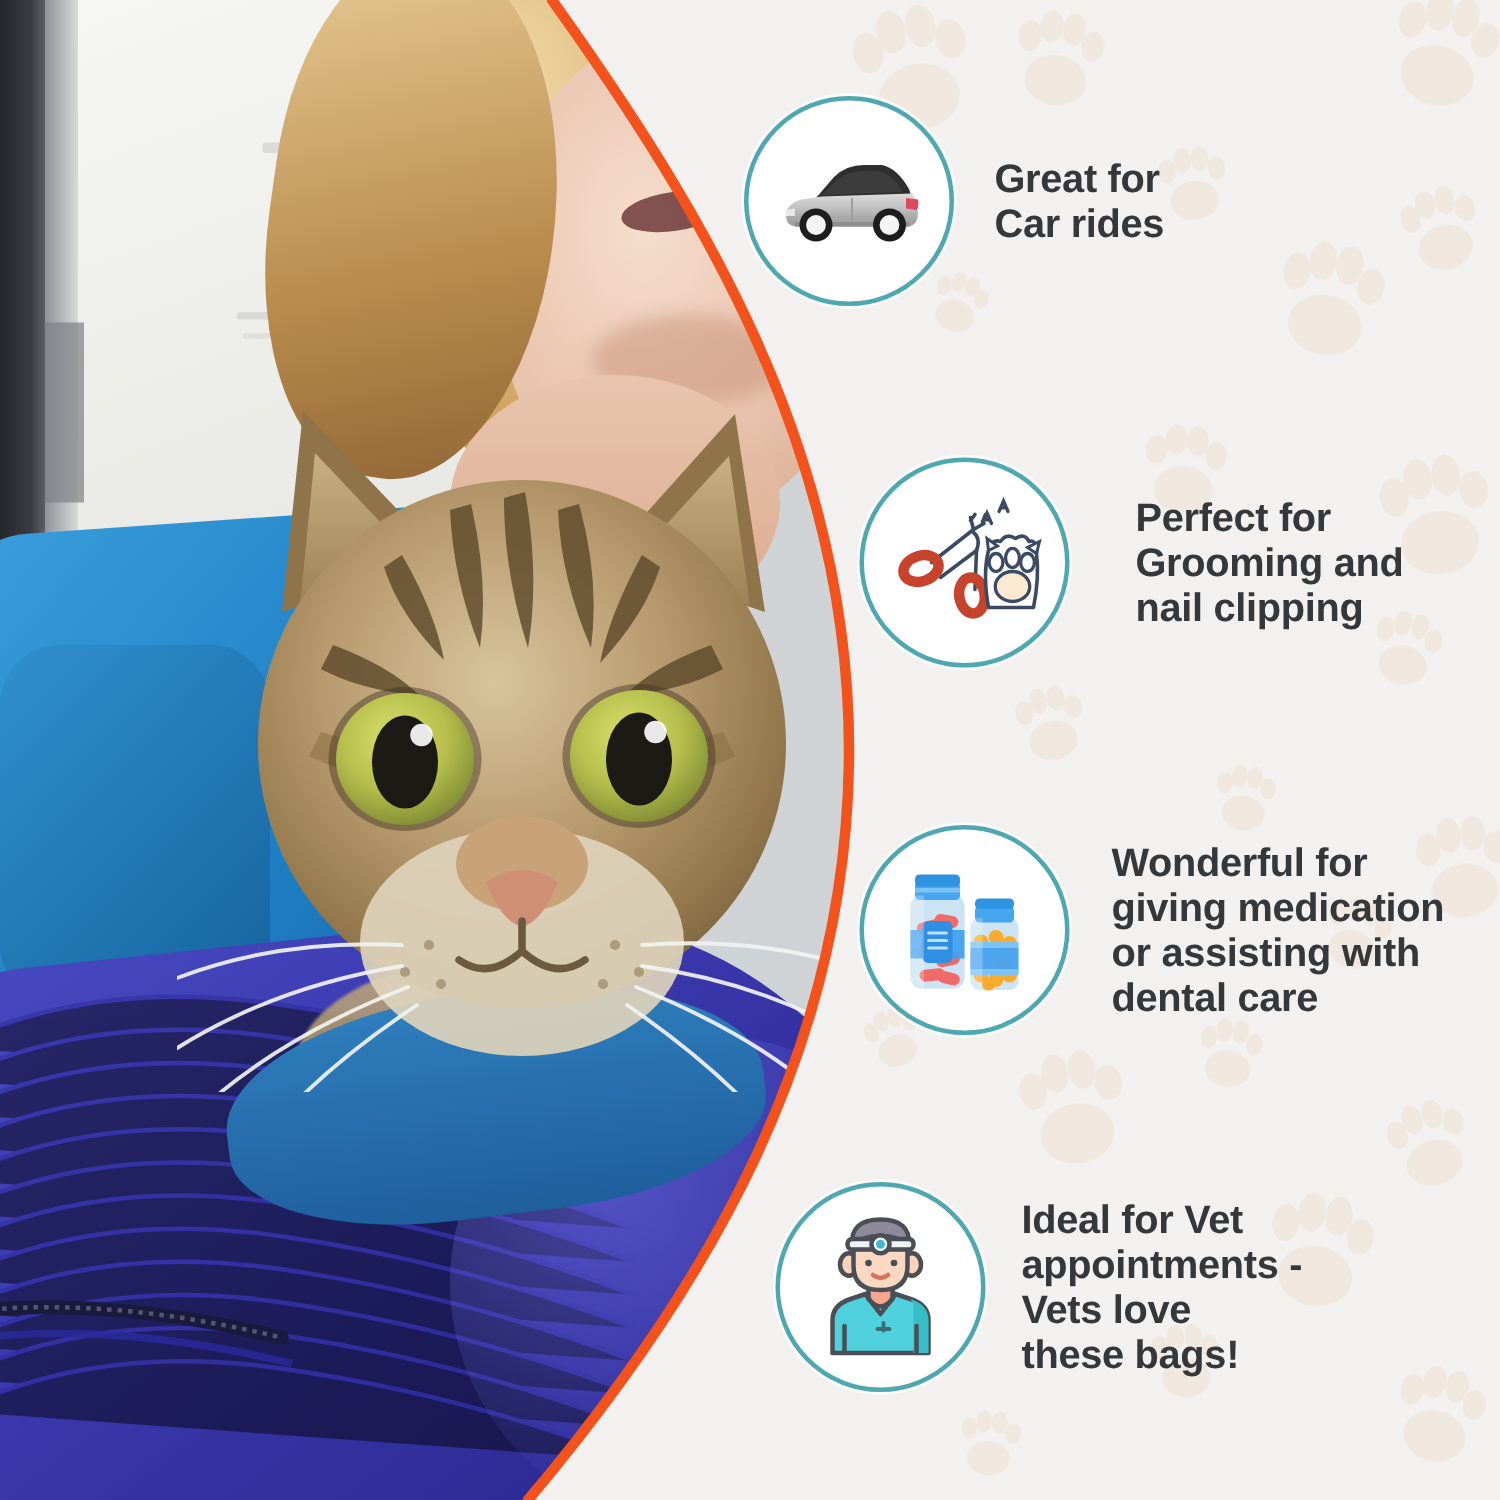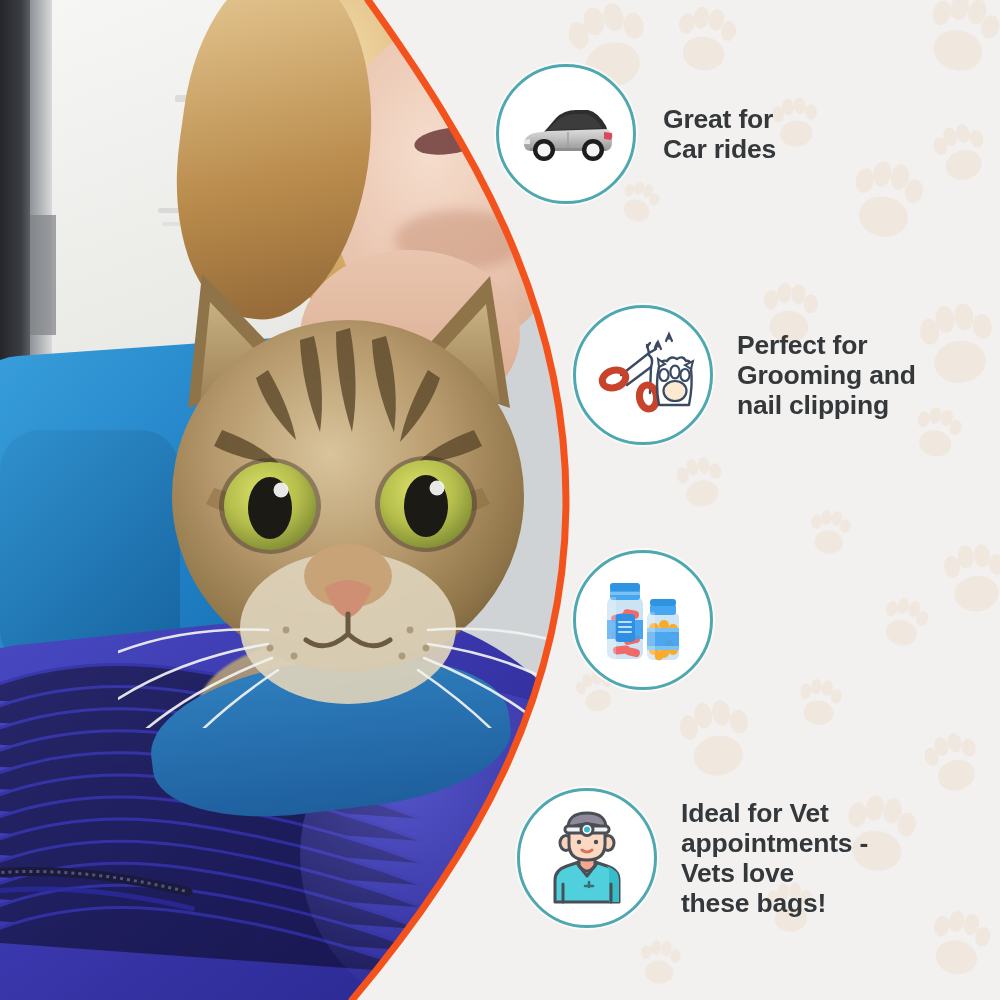--- a/index.html
+++ b/index.html
@@ -35,21 +35,21 @@
   .circ{position:relative;width:140px;height:140px;border-radius:50%;
         background:#ffffff;border:3px solid #4fa8b0;box-sizing:border-box;
         display:flex;align-items:center;justify-content:center;flex:0 0 auto;
         box-shadow:0 0 0 2px rgba(255,255,255,.65);}
   .ftext{font-weight:bold;color:#34383a;font-size:26.5px;line-height:30px;
          letter-spacing:-.2px;white-space:pre-line;}
 
   .f1{left:496px;top:64px;}
   .f1 .ftext{margin-left:27px;}
   .f2{left:573px;top:305px;}
-  .f2 .ftext{margin-left:24px;}
+  .f2 .ftext{margin-left:44px;}
   .f3{left:573px;top:550px;}
   .f3 .ftext{margin-left:28px;}
   .f4{left:517px;top:788px;}
   .f4 .ftext{margin-left:24px;}
 </style>
 </head>
 <body>
 
 <div id="stage">
 
@@ -364,20 +364,24 @@
             <circle cx="82" cy="82" r="5"></circle>
           <circle cx="68" cy="88" r="4.4"></circle>
             <circle cx="78" cy="76" r="4"></circle>
         </g>
         <rect x="56" y="64" width="32" height="14" fill="#3f9ff0" opacity=".9"></rect>
         <rect x="56" y="60" width="32" height="4" fill="#7cc3f5"></rect>
         <rect x="56" y="78" width="32" height="4" fill="#7cc3f5"></rect>
         <rect x="56" y="44" width="8" height="48" fill="#ffffff" opacity=".25"></rect>
       </svg>
     </div>
+    <div class="ftext">Wonderful for
+giving medication
+or assisting with
+dental care</div>
   </div>
 
   <div class="feature f4">
     <div class="circ">
       <svg width="104" height="104" viewBox="0 0 104 104">
 
         <path d="M20 96 L20 74 Q 20 64 32 60 L44 56 L60 56 L72 60 Q 84 64 84 74 L84 96 Z" fill="#4fd0dc" stroke="#4a4f55" stroke-width="3" stroke-linejoin="round"></path>
         <path d="M72 60 Q 84 64 84 74 L84 96 L74 96 L74 64 Z" fill="#37bcca"></path>
         <path d="M28 78 L28 96 M76 78 L76 96" stroke="#4a4f55" stroke-width="3" stroke-linecap="round"></path>
 

